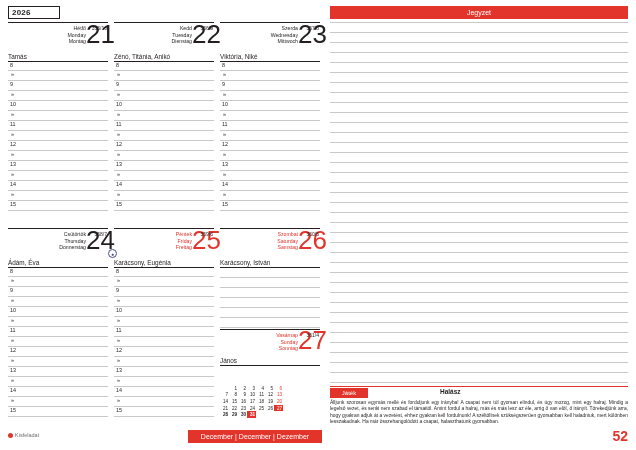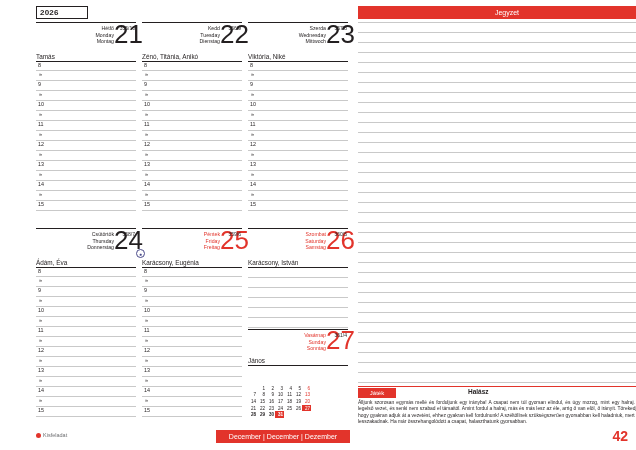--- a/index.html
+++ b/index.html
@@ -5,21 +5,21 @@
   * { box-sizing: border-box; }
   html, body { margin:0; padding:0; }
   body {
     width: 636px; height: 450px;
     font-family: "Liberation Sans", sans-serif;
     background: #ffffff;
     color: #231f20;
     position: relative;
     overflow: hidden;
   }
-  .page { position:absolute; inset:0;margin-left:28px; }
+  .page { position:absolute; inset:0; }
 
   
   .year-box {
     position:absolute; left:8px; top:6px; width:52px; height:13px;
     border:1px solid #231f20; font-size:8px; font-weight:bold;
     display:flex; align-items:center; justify-content:flex-start; padding-left:3px;
     letter-spacing:0.2px;
   }
   .notes-bar {
     position:absolute; left:330px; top:6px; width:298px; height:13px;
@@ -490,15 +490,15 @@
     </div>
   </div>
 
   <div class="game-rule"></div>
   <div class="game-label">Játék</div>
   <div class="game-title">Halász</div>
   <div class="game-body">Álljunk szorosan egymás mellé és forduljunk egy irányba! A csapat nem túl gyorsan elindul, és úgy mozog, mint egy halraj. Mindig a legelső vezet, és senki nem szabad el társaitól. Amint fordul a halraj, más és más lesz az éle, arrig ő van elöl, ő irányít. Törekedjünk arra, hogy gyakran adjuk át a vezetést, ehhez gyakran kell fordulnunk! A széltöllnek szükségszerűen gyorsabban kell haladniuk, mert különben lesszakadnak. Ha már összehangolódott a csapat, halaszthatunk gyorsabban.</div>
 
   <div class="month-bar">December | December | Dezember</div>
   <div class="brand"><span class="dot"></span><span>Kisfeladat</span></div>
-  <div class="pageno">42</div>
+  <div class="pageno">52</div>
 
 </div>
 
 </body></html>

